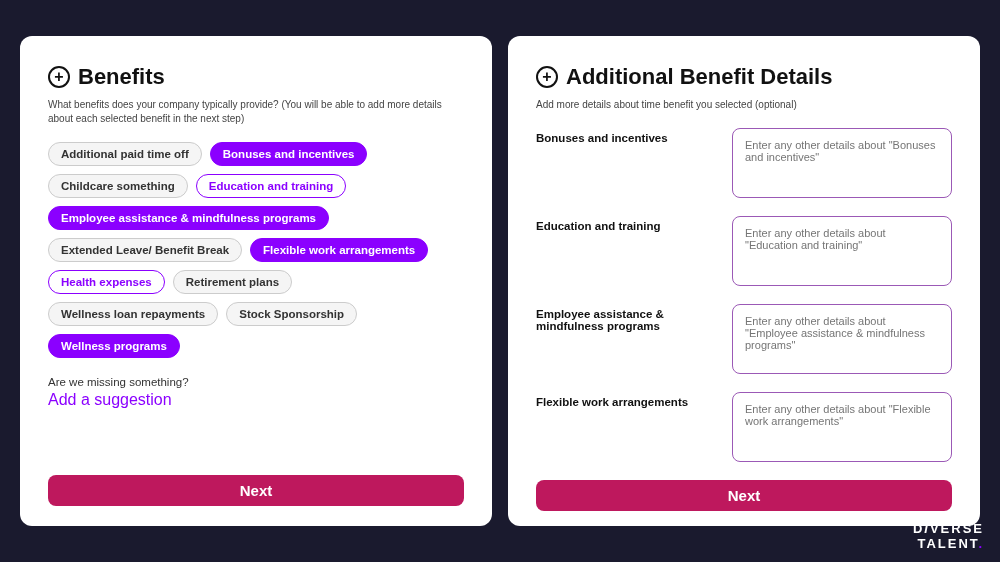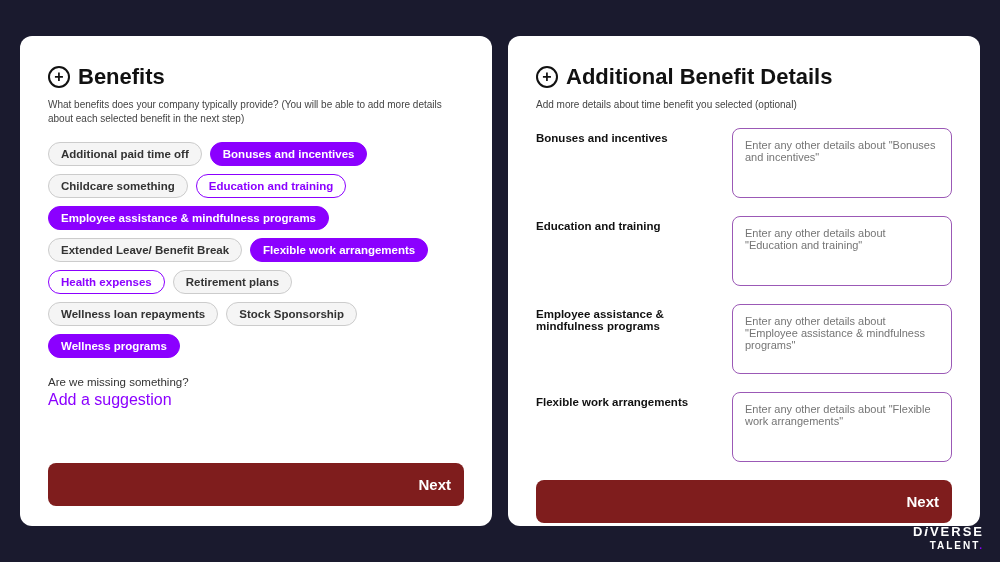--- a/index.html
+++ b/index.html
@@ -95,30 +95,29 @@
     }
     .add-suggestion {
       font-size: 16px;
       color: #8B00FF;
       cursor: pointer;
       text-decoration: none;
       font-weight: 500;
     }
     .next-btn {
       margin-top: auto;
-      background: #7f1d1d;
+      background: #be185d;
       color: #fff;
       border: none;
       border-radius: 8px;
-      padding: 13px;
+      padding: 7px;
       font-size: 15px;
       font-weight: 700;
       cursor: pointer;
       width: 100%;
-      text-align: right;
     }
     
     .right-card {
       overflow-y: auto;
     }
     .benefit-detail-row {
       display: flex;
       gap: 16px;
       margin-bottom: 18px;
       align-items: flex-start;
@@ -152,21 +151,21 @@
       font-weight: 900;
       text-align: right;
       line-height: 1.2;
     }
     .logo-area .diverse {
       letter-spacing: 2px;
       font-size: 13px;
     }
     .logo-area .talent {
       letter-spacing: 2px;
-      font-size: 10px;
+      font-size: 13px;
     }
     .logo-area .dot {
       color: #8B00FF;
     }
   </style>
 </head>
 <body>
 
 <div class="main-container">
 

